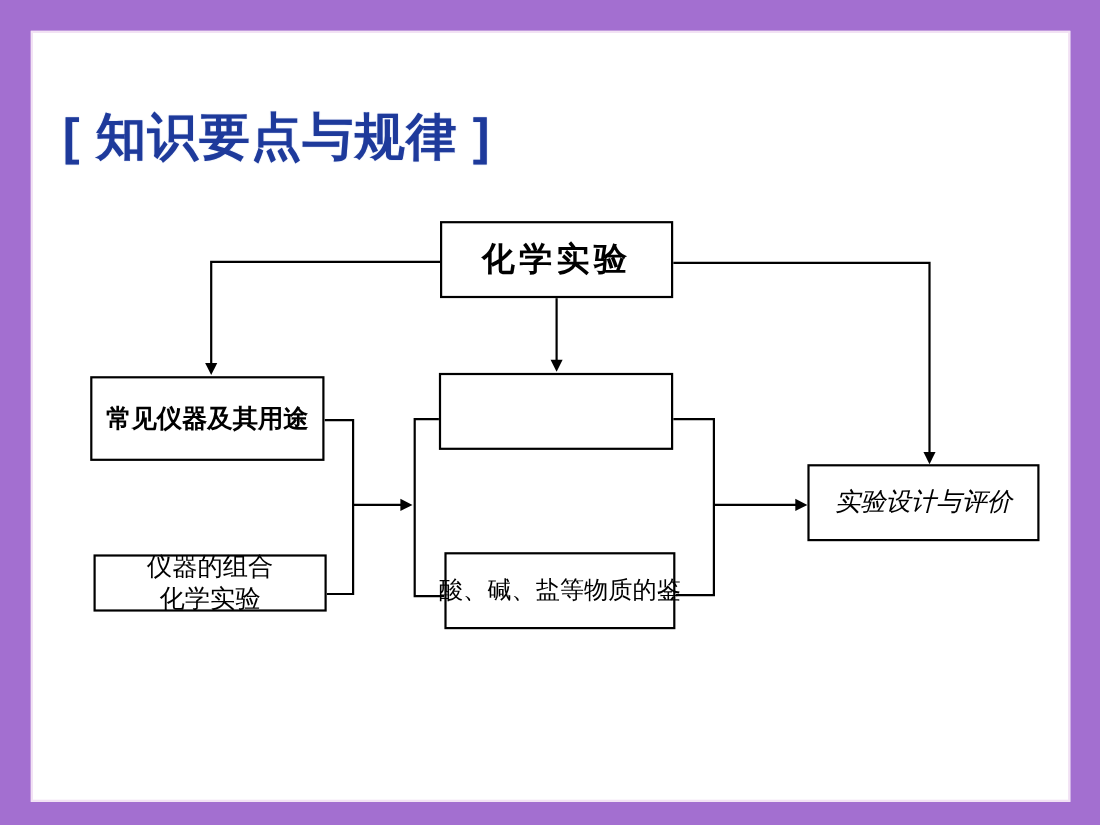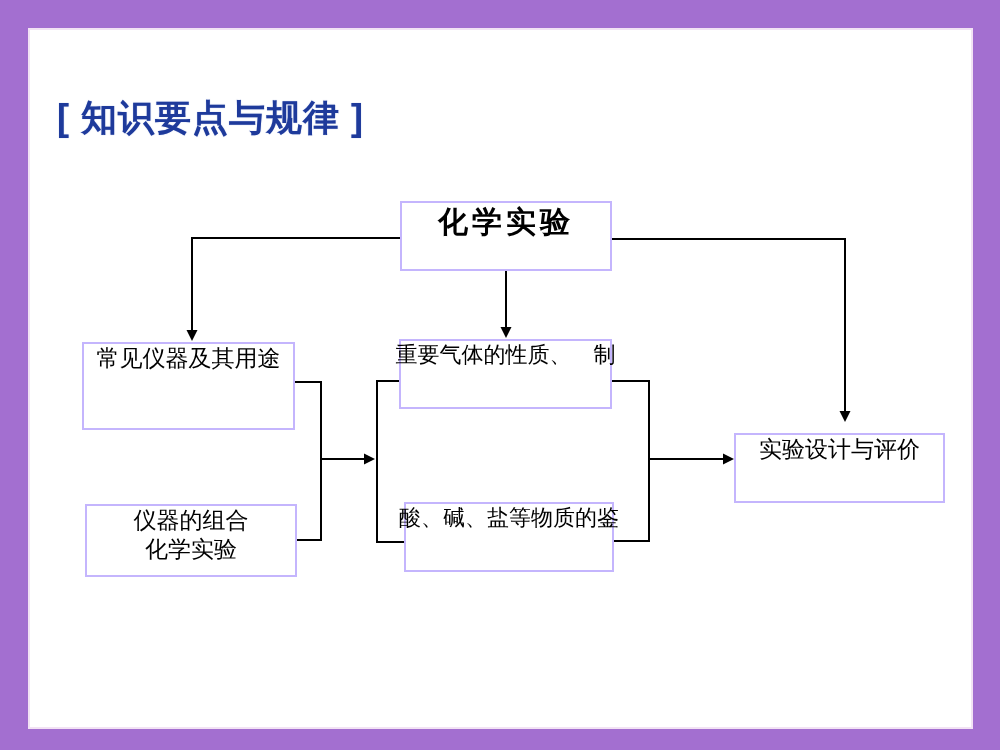--- a/index.html
+++ b/index.html
@@ -20,59 +20,60 @@
     position:absolute;
     left:28px;top:28px;right:27px;bottom:21px;
     background:#ffffff;
     border:2px solid var(--frame-edge);
     box-sizing:border-box;
   }
   .title{
     position:absolute;
     left:57px;top:94px;
     margin:0;
-    font-size:36px;
+    font-size:46px;
     font-weight:bold;
     letter-spacing:1px;
     color:var(--title-blue);
     white-space:nowrap;
     text-shadow:0 0 1px rgba(70,100,190,.6);
   }
   .connectors{
     position:absolute;left:0;top:0;
     width:1000px;height:750px;
     pointer-events:none;
   }
   .connectors polyline, .connectors line{
     fill:none;stroke:var(--line-black);stroke-width:2;
   }
   .connectors polygon{fill:var(--line-black);stroke:none;}
   .node{
     position:absolute;
     box-sizing:border-box;
     background:#ffffff;
-    border:2px solid #c4b5fd;
+    border:2px solid #000000;
     display:flex;
     flex-direction:column;
     align-items:center;
+    justify-content:center;
     text-align:center;
     color:#000000;
     font-size:23px;
     line-height:1.28;
     white-space:nowrap;
   }
   .node-root{
     left:400px;top:201px;width:212px;height:70px;
     font-size:30px;font-weight:bold;letter-spacing:4px;
   }
-  .node-left-top   {left:82px;  top:342px; width:213px; height:88px;}
-  .node-left-bottom{left:85px;  top:504px; width:212px; height:73px;}
+  .node-left-top   {left:82px;  top:342px; width:213px; height:77px;font-weight:bold;}
+  .node-left-bottom{left:85px;  top:504px; width:212px; height:52px;}
   .node-center-top   {left:399px; top:339px; width:213px; height:70px; font-size:22px;}
   .node-center-bottom{left:404px; top:502px; width:210px; height:70px; font-size:22px;}
-  .node-right{left:734px; top:433px; width:211px; height:70px;}
+  .node-right{left:734px; top:422px; width:211px; height:70px;font-style:italic;}
 </style>
 </head>
 <body>
 
 <div class="slide">
   <div class="surface"></div>
 
   <h1 class="title">[ 知识要点与规律 ]</h1>
 
   <svg class="connectors" viewBox="0 0 1000 750" xmlns="http://www.w3.org/2000/svg">
@@ -106,21 +107,20 @@
   <div class="node node-left-top">
     <span>常见仪器及其用途</span>
   </div>
 
   <div class="node node-left-bottom">
     <span>仪器的组合</span>
     <span>化学实验</span>
   </div>
 
   <div class="node node-center-top">
-    <span>重要气体的性质、　制</span>
   </div>
 
   <div class="node node-center-bottom">
     <span>酸、碱、盐等物质的鉴</span>
   </div>
 
   <div class="node node-right">
     <span>实验设计与评价</span>
   </div>
 </div>

